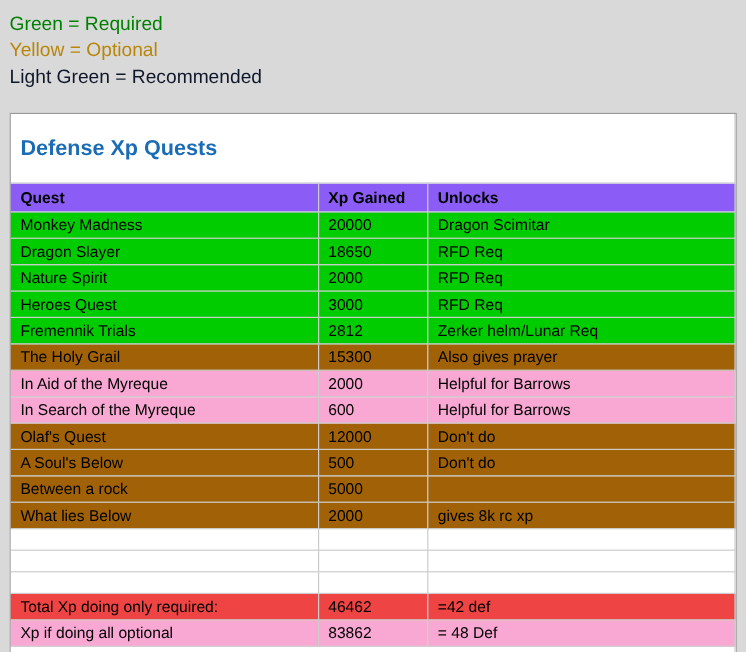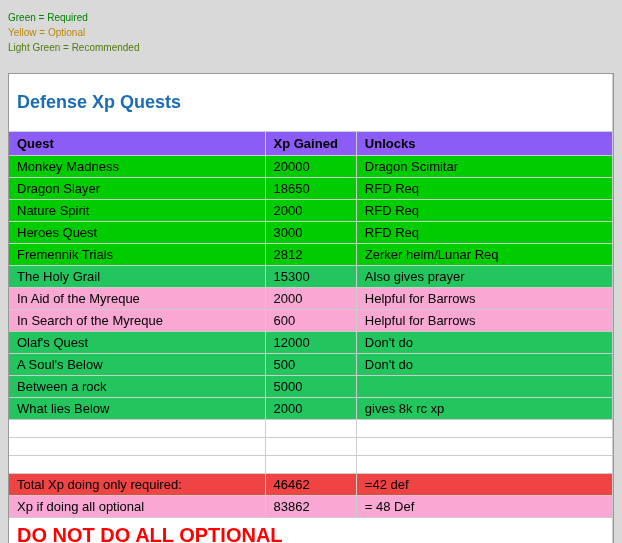--- a/index.html
+++ b/index.html
@@ -9,25 +9,25 @@
       font-size: 13px;
       padding: 8px;
       width: 622px;
     }
     .legend {
       margin-bottom: 12px;
       padding: 4px 0;
     }
     .legend-item {
       margin-bottom: 4px;
-      font-size: 10px;
+      font-size: 16px;
     }
     .green-text { color: #008000; font-weight: normal; }
     .yellow-text { color: #b8860b; font-weight: normal; }
-    .lightgreen-text { color: #4d7c0f; font-weight: normal; }
+    .lightgreen-text { color: #0f172a; font-weight: normal; }
     .table-container {
       border: 1px solid #999;
       background: white;
     }
     table {
       border-collapse: collapse;
       width: 100%;
     }
     .title-row td {
       padding: 18px 8px;
@@ -46,21 +46,21 @@
     }
     td {
       border-right: 1px solid #ccc;
       border-bottom: 1px solid #ccc;
       padding: 3px 8px;
     }
     .col-quest { width: 260px; }
     .col-xp { width: 92px; text-align: left; }
     .col-unlocks { width: 260px; }
     .row-green { background-color: #00cc00; }
-    .row-yellow { background-color: #22c55e; padding-left: 27px; }
+    .row-yellow { background-color: #a16207; padding-left: 27px; }
     .row-lightyellow { background-color: #f9a8d4; }
     .empty-row td { height: 18px; background: white; }
     .total-row-green { background-color: #ef4444; }
     .total-row-white { background-color: #f9a8d4; }
     .do-not-row td {
       background: white;
       padding: 6px 8px;
     }
     .do-not-text {
       color: #ff0000;

